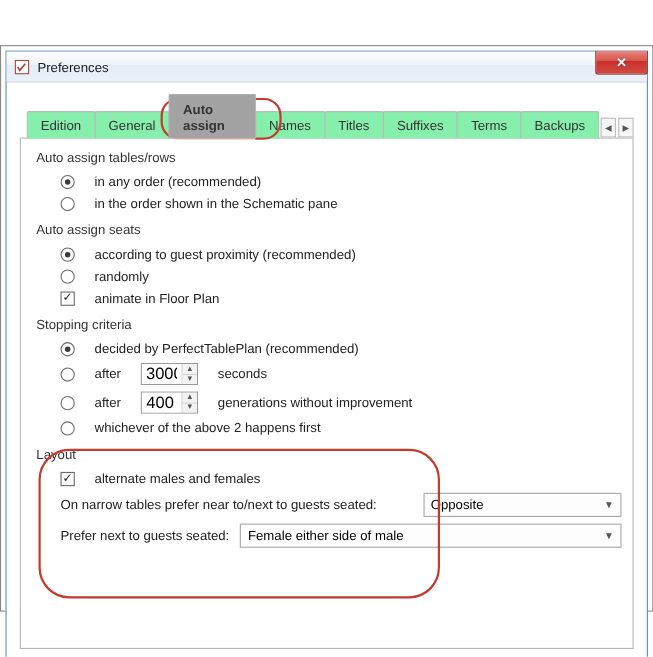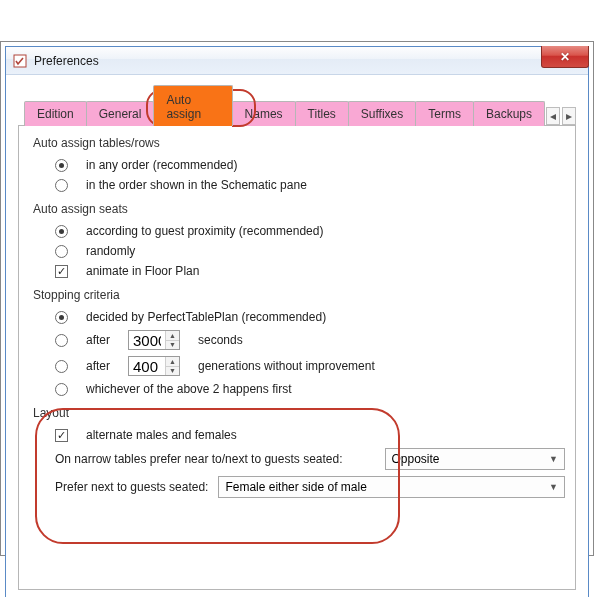--- a/index.html
+++ b/index.html
@@ -6,22 +6,22 @@
   body { margin: 0; background: #fff; display: flex; align-items: center; justify-content: center; height: 100vh; }
   .outer-frame { width: 594px; height: 515px; border: 1px solid #888; position: relative; background: #fff; padding: 4px; }
   .window { width: 584px; height: 587px; border: 1px solid #5a8ac6; background: #fff; position: relative; display: flex; flex-direction: column; }
   .titlebar { height: 28px; background: linear-gradient(#fdfdfe,#eef3f9 45%,#e4ecf6 46%,#eaf1fa); display: flex; align-items: center; padding: 0 6px; position: relative; border-bottom: 1px solid #c8d6e8; }
   .titlebar .icon { width: 16px; height: 16px; margin-right: 6px; position: relative; }
   .titlebar .icon svg { width:16px; height:16px; }
   .titlebar .title { color: #1a1a1a; }
   .close-btn { position: absolute; right: -1px; top: -1px; width: 48px; height: 22px; background: linear-gradient(#e68a82,#d9534a 45%,#c9302c 46%,#d14a41); border: 1px solid #8a2e27; border-top:none; border-bottom-left-radius: 3px; border-bottom-right-radius: 3px; display:flex; align-items:center; justify-content:center; color:#fff; font-weight:bold; text-shadow:0 0 2px rgba(0,0,0,.4); }
   .client { flex:1; padding: 10px 12px 8px 12px; display:flex; flex-direction:column; }
   .tabstrip { position: relative; display:flex; align-items:flex-end; border-bottom:1px solid #b6b6b6; padding-left:6px; }
-  .tab { padding:5px 12px 5px 12px; border:1px solid #b6b6b6; border-bottom:none; background:#f9a8d4; margin-right:-1px; margin-bottom:-1px; color:#333; cursor:default; border-top-left-radius:2px; border-top-right-radius:2px; position:relative; }
-  .tab.active { background:#f97316; z-index:2; padding-top:7px; }
+  .tab { padding:5px 12px 5px 12px; border:1px solid #b6b6b6; border-bottom:none; background:#86efac; margin-right:-1px; margin-bottom:-1px; color:#333; cursor:default; border-top-left-radius:2px; border-top-right-radius:2px; position:relative; }
+  .tab.active { background:#a3a3a3; z-index:2; padding-top:7px;font-weight:bold; }
   .tab.active::after { content:""; position:absolute; left:0; right:0; bottom:-1px; height:1px; background:#fff; }
   .tab-scroll { display:flex; margin-left:auto; }
   .tab-scroll .sbtn { width:14px; height:18px; border:1px solid #bdbdbd; background:#f6f6f6; display:flex; align-items:center; justify-content:center; font-size:9px; color:#555; margin-left:2px; }
   .page { flex:1; border:1px solid #b6b6b6; border-top:none; padding:10px 10px 6px 14px; position:relative; }
   .group { margin-bottom:10px; }
   .group-title { color:#333; margin-bottom:8px; }
   .indent { padding-left:22px; }
   .row { display:flex; align-items:center; margin:6px 0; gap:18px; color:#222; }
   .radio { width:13px; height:13px; border:1px solid #6a6a6a; border-radius:50%; display:inline-flex; align-items:center; justify-content:center; flex:0 0 13px; background:#fff; }
   .radio.checked::after { content:""; width:5px; height:5px; background:#3a3a3a; border-radius:50%; }

